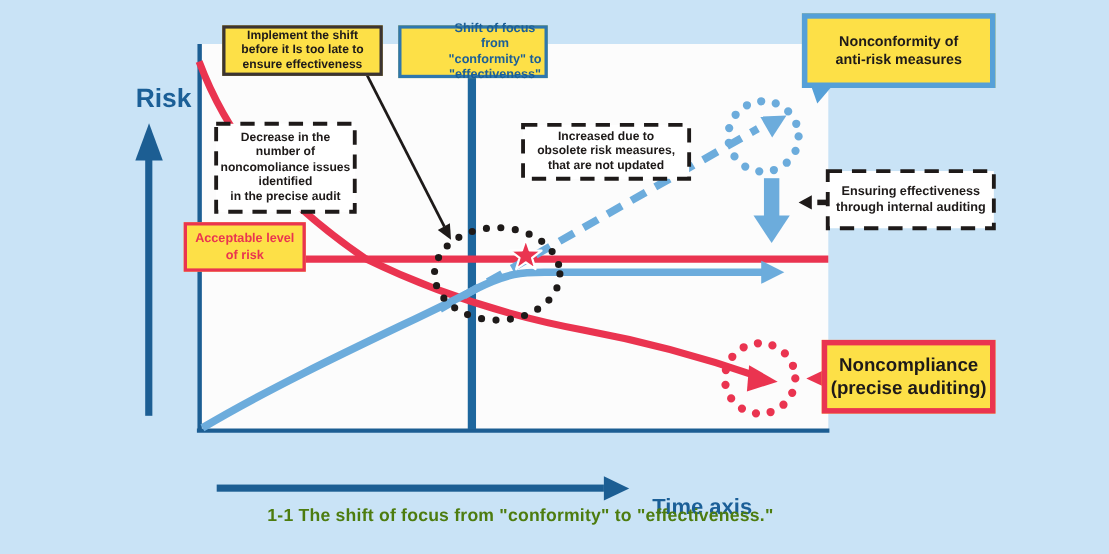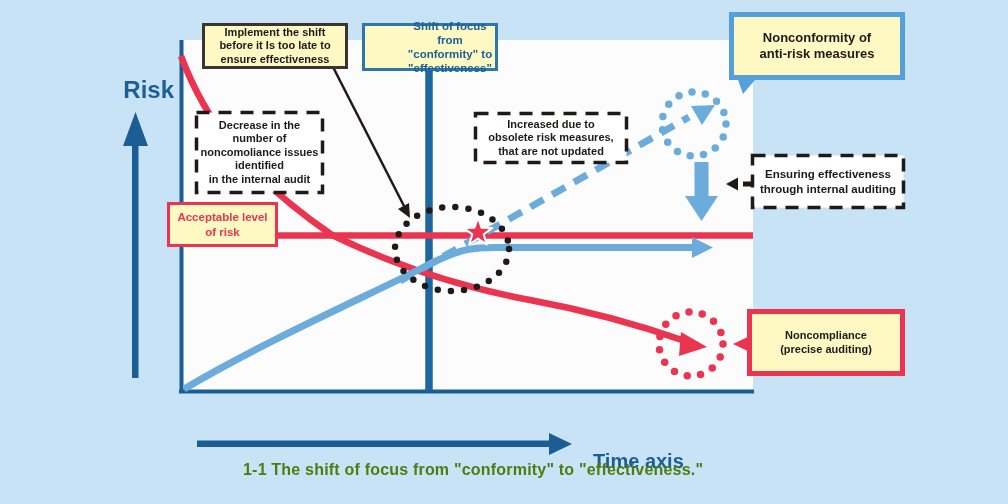--- a/index.html
+++ b/index.html
@@ -6,30 +6,30 @@
   body{background:#9db8cc;font-family:"Liberation Sans",sans-serif;}
   .stage{
     position:relative;width:1008px;height:504px;background:#c9e3f6;
     overflow:hidden;font-family:"Liberation Sans",sans-serif;
   }
   .stage svg{position:absolute;left:0;top:0;}
   .ann{
     position:absolute;box-sizing:border-box;
     display:flex;align-items:center;justify-content:center;
     text-align:center;font-weight:700;white-space:pre-line;
-    background:#fef9c3;color:#1e1a19;line-height:1.22;
+    background:#fde047;color:#1e1a19;line-height:1.22;
   }
   .ann.noborder{background:transparent;}
   .implement{left:202px;top:23px;width:146px;height:46px;border:3px solid #3b3432;font-size:11px;}
   .shift{left:362px;top:23px;width:136px;height:48px;border:3px solid #2e77ae;color:#1b5f97;font-size:11.5px;padding-left:40px;}
   .decrease{left:195px;top:111px;width:129px;height:83px;font-size:11px;background:transparent;}
   .increased{left:474px;top:112px;width:154px;height:52px;font-size:11px;background:transparent;}
   .nonconformity{left:729px;top:12px;width:176px;height:68px;border:5px solid #55a0d8;font-size:13px;}
   .ensuring{left:751px;top:154px;width:154px;height:55px;font-size:11.5px;background:transparent;}
-  .noncompliance{left:747px;top:309px;width:158px;height:67px;border:5px solid #ea3450;font-size:11px;}
+  .noncompliance{left:747px;top:309px;width:158px;height:67px;border:5px solid #ea3450;font-size:17px;}
   .acceptable{left:167px;top:202px;width:111px;height:45px;border:3px solid #ea3450;color:#ea3450;font-size:11.5px;}
   .risk-label{position:absolute;left:104px;top:76px;width:70px;color:#1b5f97;
     font-size:24px;font-weight:700;text-align:right;}
   .time-label{position:absolute;left:576px;top:405px;color:#1b5f97;
     font-size:20px;font-weight:700;line-height:1.12;white-space:pre;}
   .time-label .l1{padding-left:17px;}
   .caption{position:absolute;left:243px;top:461px;color:#4d7c0f;
     font-size:16px;font-weight:700;letter-spacing:0.2px;}
 </style>
 </head>
@@ -106,21 +106,21 @@
 ensure effectiveness</div>
 
   <div class="ann shift">Shift of focus from
 "conformity" to
 "effectiveness"</div>
 
   <div class="ann decrease noborder">Decrease in the
 number of
 noncomoliance issues
 identified
-in the internal audit</div>
+in the precise audit</div>
 
   <div class="ann increased noborder">Increased due to
 obsolete risk measures,
 that are not updated</div>
 
   <div class="ann nonconformity">Nonconformity of
 anti-risk measures</div>
 
   <div class="ann ensuring noborder">Ensuring effectiveness
 through internal auditing</div>

